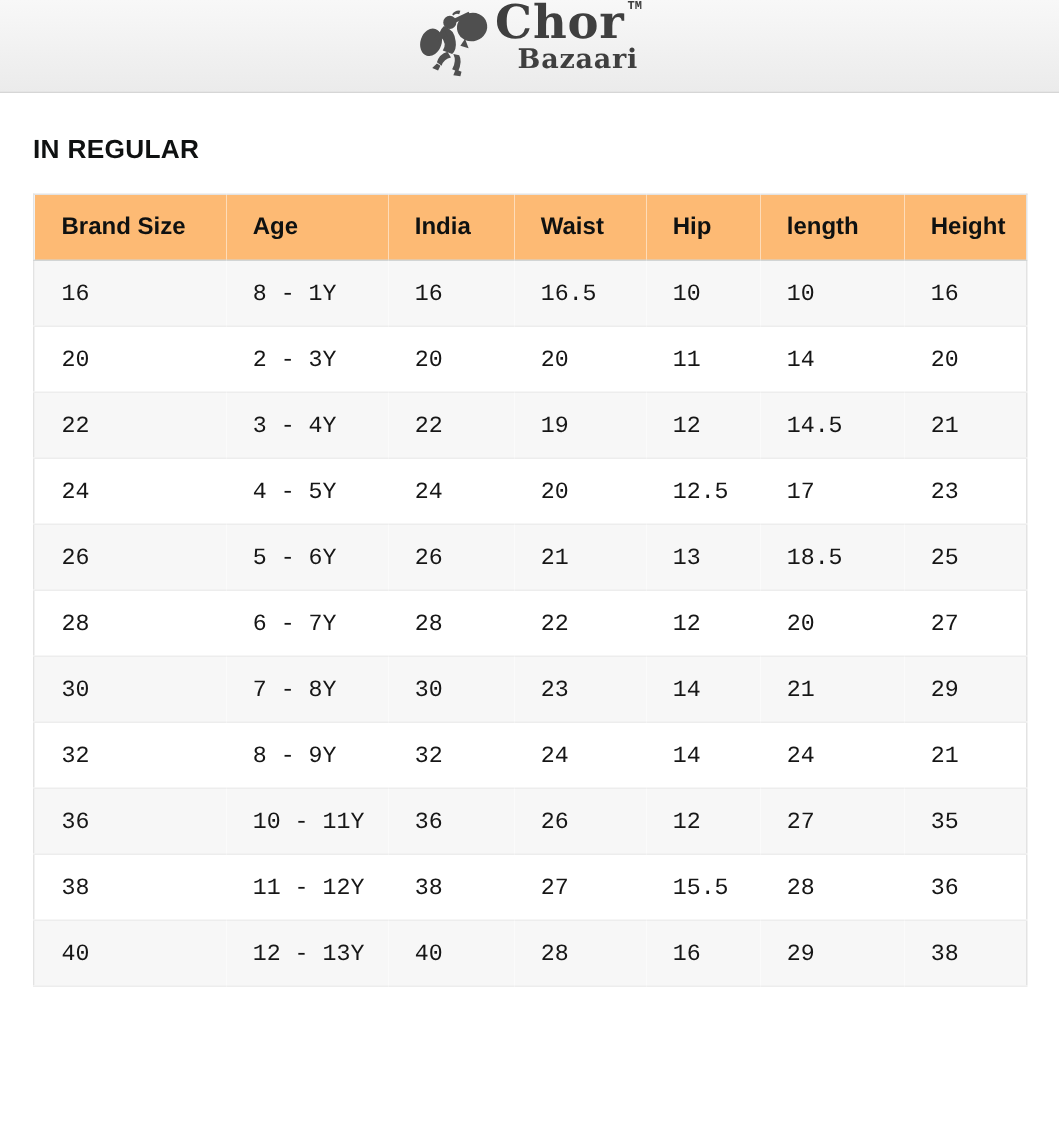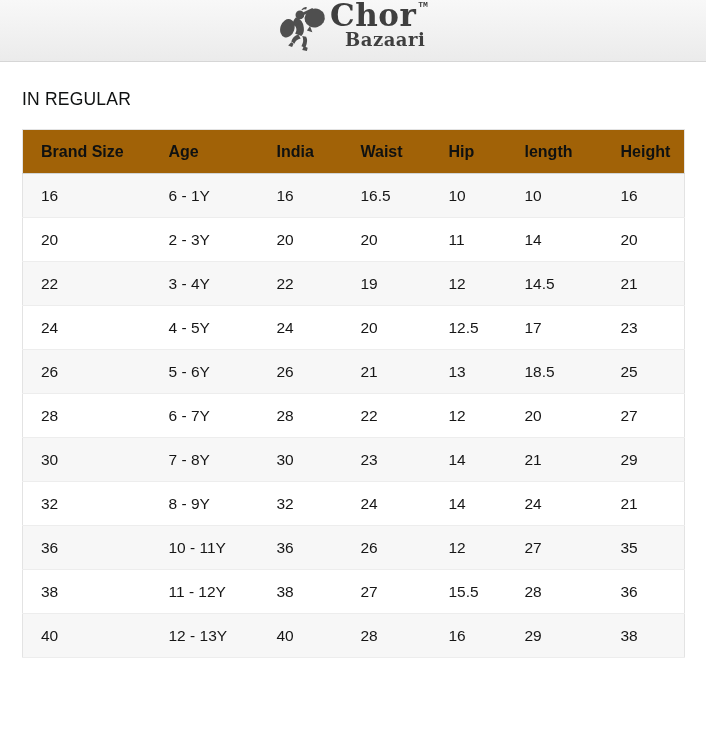--- a/index.html
+++ b/index.html
@@ -30,39 +30,39 @@
     font-size:8px;font-weight:700;margin-left:2px;margin-top:1px;letter-spacing:0;
   }
   .logo-line2{
     font-family:"DejaVu Serif", serif;
     font-weight:700;font-size:18px;letter-spacing:0.5px;
     margin-left:15px;margin-top:0px;
   }
   
   .content{padding:0 22px;}
   .section-title{
-    font-size:17.5px;font-weight:400;color:#0f1111;
+    font-size:17.5px;font-weight:700;color:#0f1111;
     margin-top:27px;margin-bottom:19px;letter-spacing:0.2px;
   }
   
   table.size-chart{
     width:662px;border-collapse:collapse;table-layout:fixed;
     border:1px solid #e3e3e3;
     font-size:15.5px;color:#161616;
   }
   table.size-chart th, table.size-chart td{
     height:44px;box-sizing:border-box;
     padding:0 4px 0 18px;text-align:left;vertical-align:middle;
     font-weight:400;white-space:nowrap;overflow:hidden;
   }
   table.size-chart thead th{
-    background:#a16207;font-weight:700;font-size:16px;color:#0f1111;
+    background:#fdba74;font-weight:700;font-size:16px;color:#0f1111;
     border-bottom:1px solid #d2d5d5;
   }
-  table.size-chart tbody tr{border-bottom:1px solid #ededed;}
+  table.size-chart tbody tr{border-bottom:1px solid #ededed;font-family:Liberation Mono, monospace;}
   table.size-chart tbody tr:nth-child(odd){background:#f7f7f7;}
   table.size-chart tbody tr:nth-child(even){background:#ffffff;}
 </style>
 </head>
 <body>
 
 <div class="banner">
   <div class="logo">
     <span class="logo-icon">
       <svg width="50" height="50" viewBox="0 0 64 62" aria-hidden="true">
@@ -121,21 +121,21 @@
           <th>India</th>
           <th>Waist</th>
           <th>Hip</th>
           <th>length</th>
           <th>Height</th>
         </tr>
     </thead>
     <tbody>
         <tr>
           <td>16</td>
-          <td>6 - 1Y</td>
+          <td>8 - 1Y</td>
           <td>16</td>
           <td>16.5</td>
           <td>10</td>
           <td>10</td>
           <td>16</td>
         </tr>
         <tr>
           <td>20</td>
           <td>2 - 3Y</td>
           <td>20</td>

